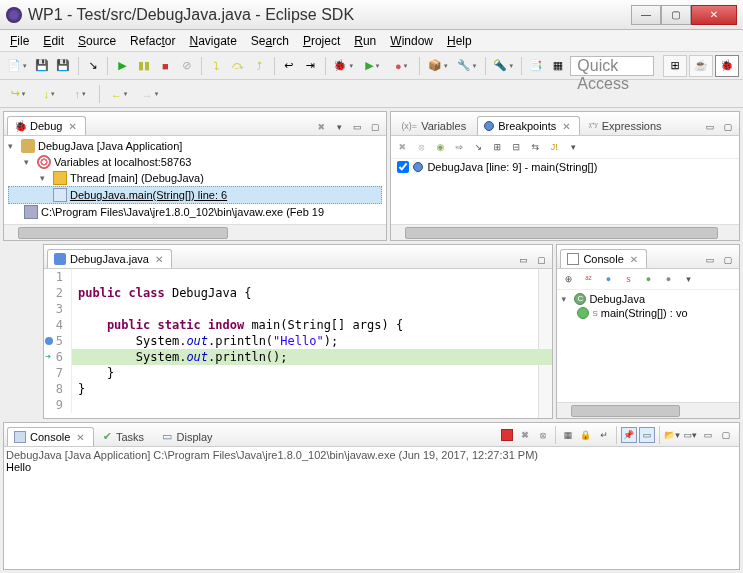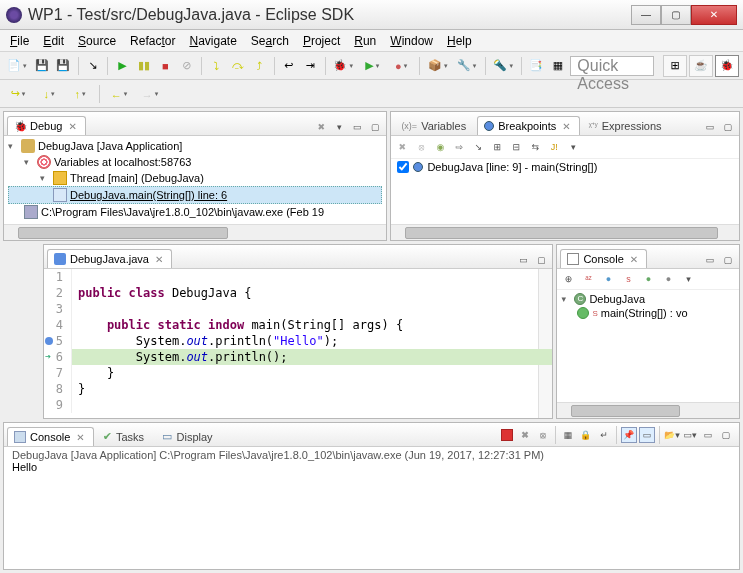--- a/index.html
+++ b/index.html
@@ -79,21 +79,21 @@
 
 .mini-btn { width:16px;height:16px;font-size:9px;display:inline-flex;align-items:center;justify-content:center;color:#555; }
 .pane-minmax { margin-left:auto; display:flex; gap:2px; }
 
 .bp-toolbar { display:flex; flex-wrap:nowrap; gap:3px; padding:3px; border-bottom:1px solid #eee; align-items:center; }
 .bp-row { display:flex; align-items:center; gap:4px; padding:2px 6px; }
 .cb { width:12px;height:12px; }
 
 .outline-toolbar { display:flex; gap:2px; padding:2px; border-bottom:1px solid #eee; flex-wrap:nowrap; }
 .outline-toolbar .mini-btn { width:18px; }
-.console-body { padding:2px 8px; font-size:11px; }
+.console-body { padding:2px 2px; font-size:11px; }
 .console-toolbar { margin-left:auto; display:flex; gap:2px; padding:2px; align-items:center; }
 .red-sq { width:12px;height:12px;background:#d33;border:1px solid #a22; }
 .gray-x { color:#999; font-weight:bold; }
 </style>
 </head>
 <body>
 
 <div class="titlebar">
   <span class="tb-icon"></span>
   <span class="title">WP1 - Test/src/DebugJava.java - Eclipse SDK</span>

